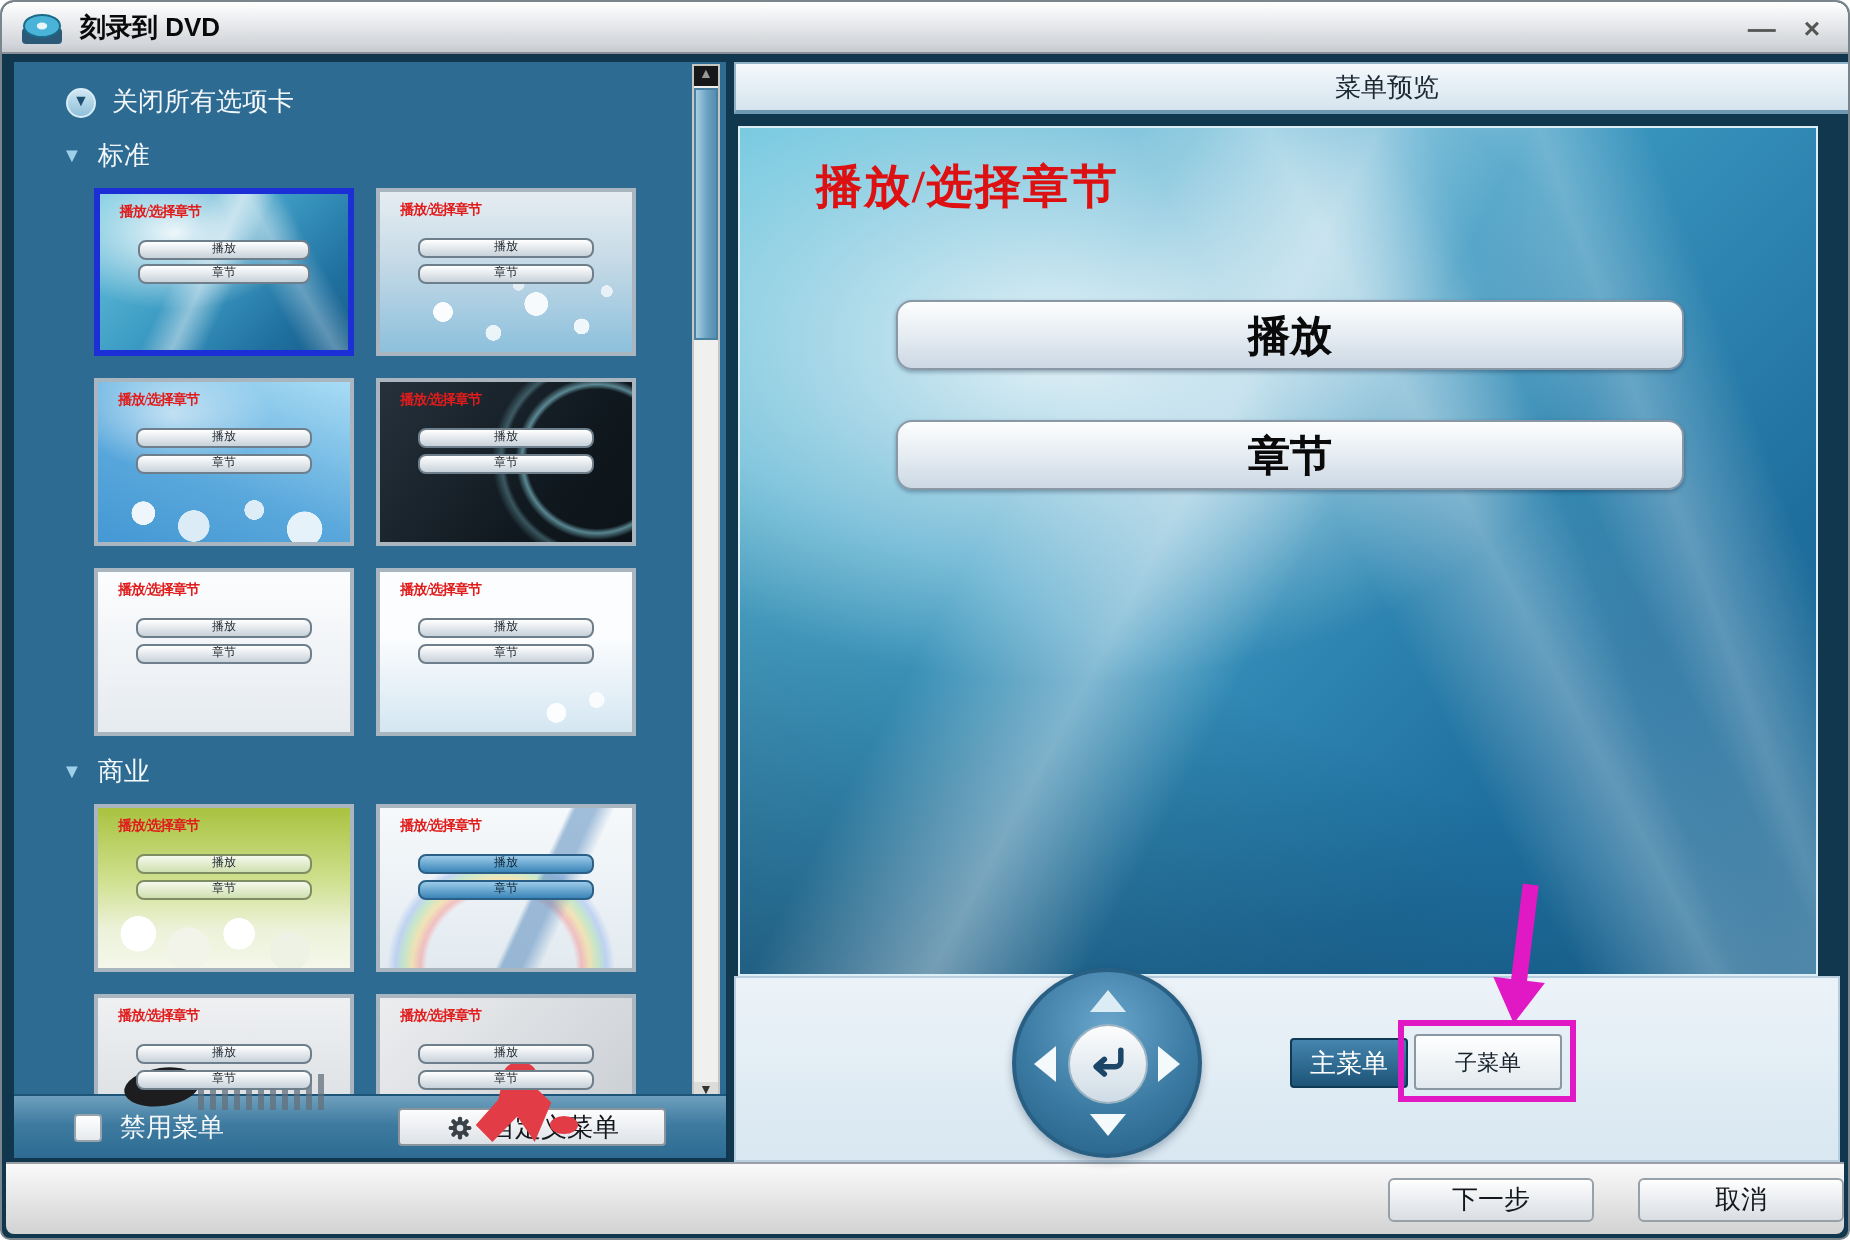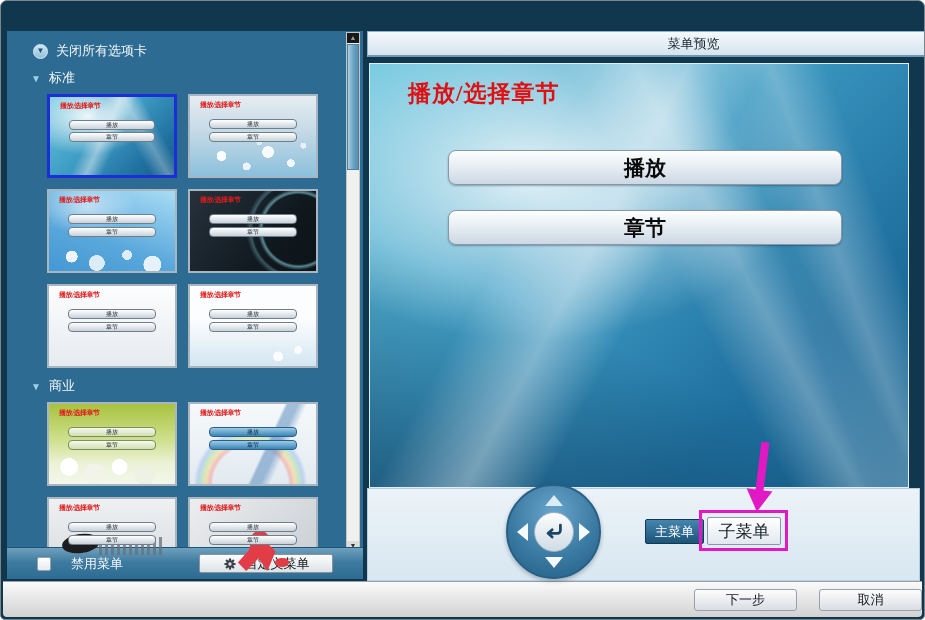--- a/index.html
+++ b/index.html
@@ -83,21 +83,21 @@
   .t-red::before{content:"";position:absolute;left:49%;top:40%;width:13%;height:14%;
     background:#e23c46;border-radius:50%;z-index:1;box-shadow:22px 26px 0 -1px #e23c46;}
   .t-red::after{content:"";position:absolute;left:38%;top:52%;width:30%;height:38%;background:#e23c46;z-index:1;
     clip-path:polygon(35% 0,70% 0,100% 35%,78% 100%,55% 58%,22% 100%,0 72%,30% 30%);}
   
   .side-bottom{position:absolute;left:0;bottom:0;width:100%;height:32px;
     background:linear-gradient(#6fa0bd,#3f7ba0 45%,#2d6b92);border-top:1px solid #1d5578;
     display:flex;align-items:center;}
   .cb{width:14px;height:14px;margin-left:30px;background:linear-gradient(#ffffff,#e6eaee);
     border:1px solid #97a3ab;border-radius:2px;}
-  .cb-label{color:#f2f7fa;font-size:13px;margin-left:20px;}
+  .cb-label{color:#f2f7fa;font-size:13px;margin-left:9px;}
   .custom-btn{margin-left:auto;margin-right:30px;width:134px;height:19px;
     background:linear-gradient(#fdfdfd,#dde2e7);border:1px solid #8a949c;border-radius:2px;
     display:flex;align-items:center;justify-content:center;gap:8px;font-size:13px;color:#14181c;cursor:pointer;}
   
   .vscroll{position:absolute;right:3px;top:1px;width:14px;height:520px;background:#f0f0ee;border:1px solid #c6c6c2;}
   .vs-up{position:absolute;top:0;left:0;width:100%;height:10px;background:#17181a;color:#9a9a9a;
     font-size:7px;line-height:10px;text-align:center;}
   .vs-thumb{position:absolute;top:11px;left:0;width:100%;height:126px;
     background:linear-gradient(90deg,#a9cee2,#6aa2c2 55%,#578eb0);border:1px solid #4a80a0;}
   .vs-down{position:absolute;bottom:0;left:0;width:100%;height:10px;background:#dcdcda;color:#333;
@@ -138,40 +138,54 @@
   .nav-right{top:50%;right:9px;transform:translateY(-50%);
     border-top:9px solid transparent;border-bottom:9px solid transparent;border-left:11px solid #f4fafc;}
   .nav-center{position:absolute;left:50%;top:50%;transform:translate(-50%,-50%);width:40px;height:40px;
     border-radius:50%;background:linear-gradient(#fdfdfd,#cfdce6);border:1px solid #9ab4c4;
     display:flex;align-items:center;justify-content:center;cursor:pointer;}
   
   .mainmenu-btn{position:absolute;left:277px;top:30px;width:59px;height:25px;border-radius:2px;
     background:linear-gradient(#4585ae,#1d5478);border:1px solid #0f3a56;color:#fff;font-size:13px;
     display:flex;align-items:center;justify-content:center;cursor:pointer;}
   .submenu-btn{position:absolute;left:339px;top:28px;width:74px;height:28px;border-radius:2px;
-    background:linear-gradient(#ffffff,#e2e9ee);border:1px solid #8a98a4;color:#14202a;font-size:17px;
+    background:linear-gradient(#ffffff,#e2e9ee);border:1px solid #8a98a4;color:#14202a;font-size:11px;
     display:flex;align-items:center;justify-content:center;cursor:pointer;}
   .hl-box{position:absolute;left:331px;top:21px;width:89px;height:41px;border:3px solid #e019c4;z-index:4;}
   .ann-arrow{position:absolute;left:745px;top:441px;width:30px;height:72px;z-index:6;transform:rotate(7deg);}
   .ann-shaft{position:absolute;left:11px;top:0;width:8px;height:50px;background:#e019c4;}
   .ann-head{position:absolute;left:2px;top:48px;width:0;height:0;
     border-left:13px solid transparent;border-right:13px solid transparent;border-top:22px solid #e019c4;}
   
   .footer{position:absolute;left:2px;right:2px;bottom:2px;height:36px;
     background:linear-gradient(#fafafa,#e2e2e2 60%,#d2d2d2);border-top:1px solid #9aa0a6;
     border-radius:0 0 4px 4px;display:flex;align-items:center;justify-content:flex-end;gap:22px;padding-right:0;}
   .f-btn{width:103px;height:22px;background:linear-gradient(#fefefe,#e7eaee 60%,#dadee3);
     border:1px solid #98a0a8;border-radius:3px;font-size:13px;color:#14181c;
     display:flex;align-items:center;justify-content:center;cursor:pointer;}
 </style>
 </head>
 <body>
 
 <div class="window">
 
+  <div class="titlebar">
+    <span class="title-icon">
+      <svg width="22" height="18" viewBox="0 0 22 18">
+        <rect x="1" y="9" width="20" height="8" rx="2" fill="#2a5a78"></rect>
+        <ellipse cx="11" cy="8" rx="9" ry="5.5" fill="#4ab4d8" stroke="#1a6a8a" stroke-width="1"></ellipse>
+        <ellipse cx="11" cy="8" rx="2.6" ry="1.7" fill="#e8f6fa"></ellipse>
+      </svg>
+    </span>
+    <span class="title-text">刻录到 DVD</span>
+    <span class="win-btns">
+      <span class="win-btn">—</span>
+      <span class="win-btn">×</span>
+    </span>
+  </div>
 
   <div class="sidebar">
     <div class="close-row">
       <span class="collapse-icon">▼</span>
       <span>关闭所有选项卡</span>
     </div>
 
     <div id="sections">
         <div class="sec-header">
           <span class="tri">▼</span>

